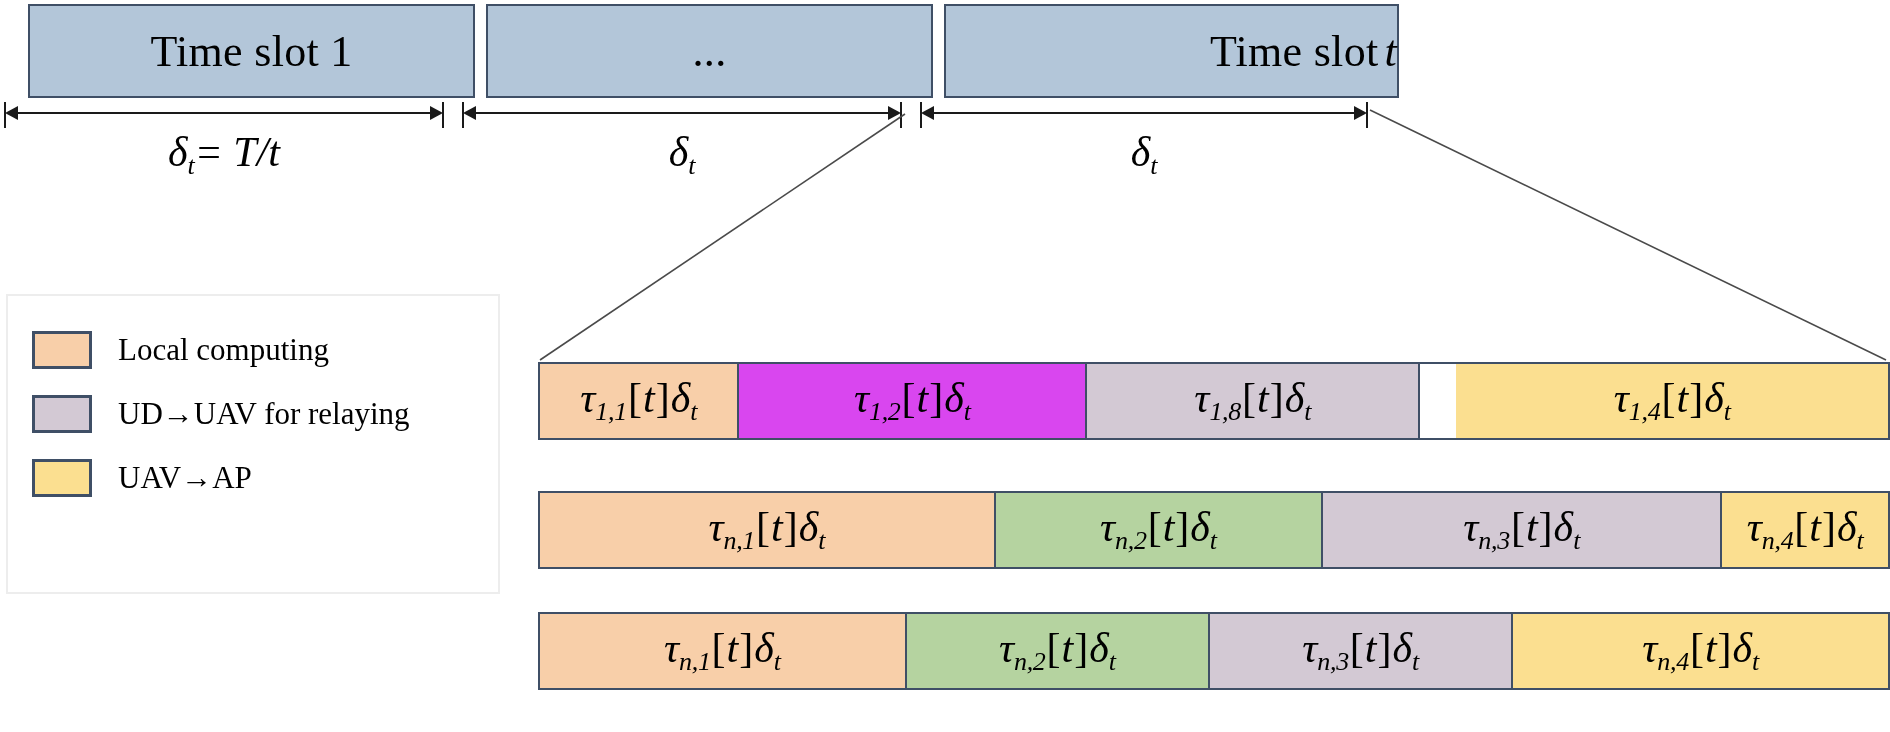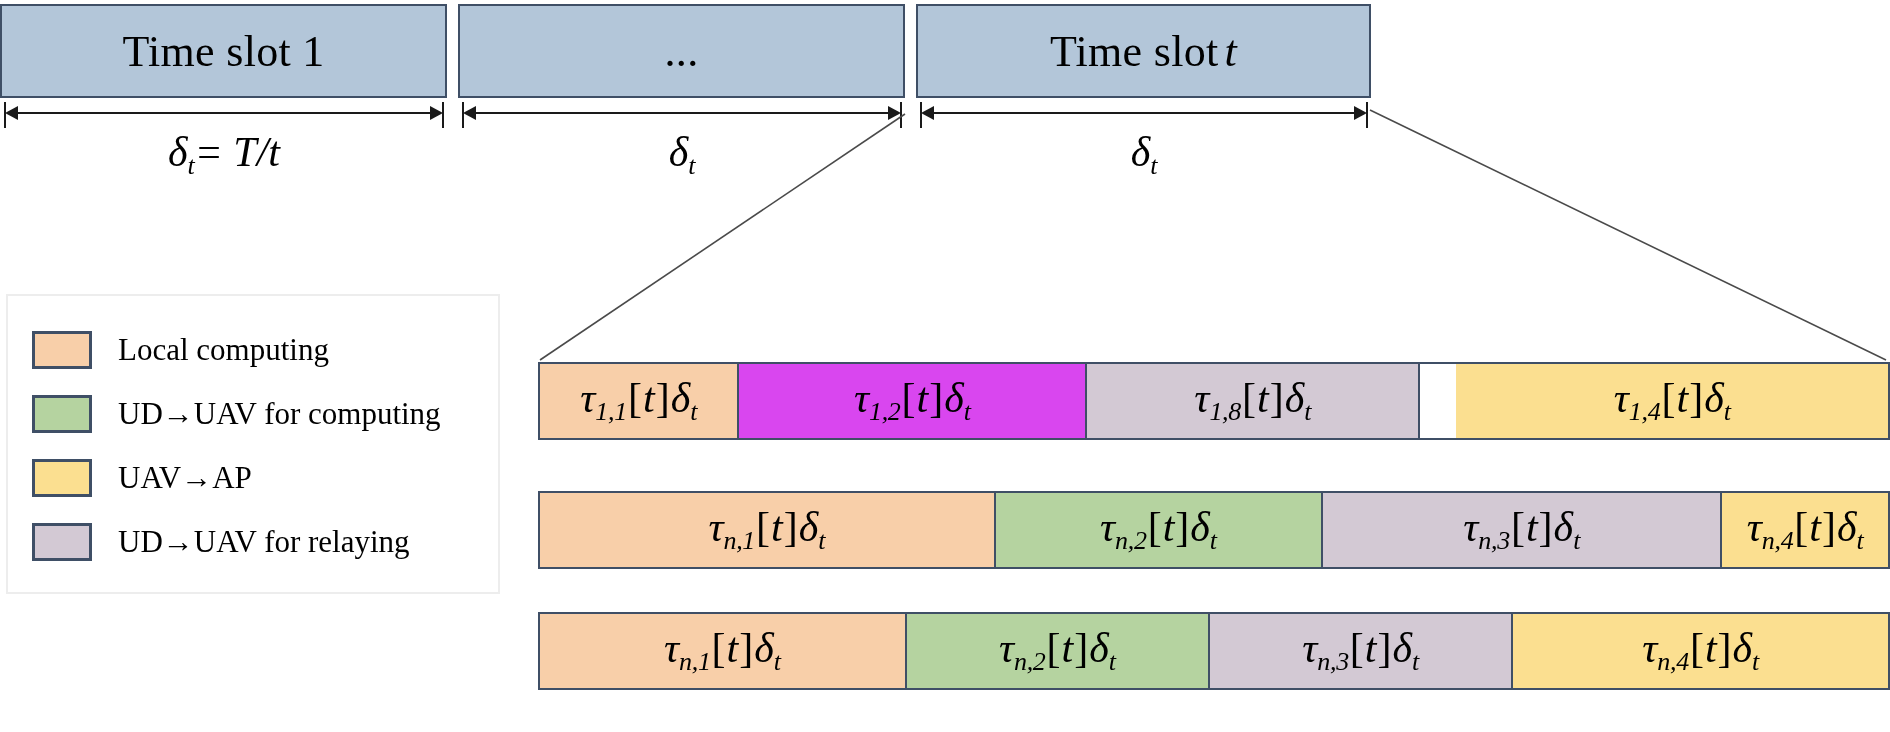--- a/index.html
+++ b/index.html
@@ -16,35 +16,36 @@
   }
 
   
   .timeline {
     position: absolute;
     left: 0;
     top: 4px;
     width: 1570px;
     height: 94px;
     display: flex;
+    padding-left: 28px;
   }
   .slot {
     background: #b3c6d9;
     border: 2px solid #3f4f66;
     box-sizing: border-box;
     display: flex;
     align-items: center;
     justify-content: center;
     font-size: 44px;
     color: #000;
     letter-spacing: 0.3px;
   }
   .slot-1 { width: 447px; }
   .slot-mid { width: 447px; margin-left: 11px; }
-  .slot-t { width: 455px; margin-left: 11px; }
+  .slot-t { width: 455px; margin-left: 11px; justify-content: flex-end; }
   .slot em { font-style: italic; padding-left: 6px; }
 
   
   .dim {
     position: absolute;
     height: 30px;
   }
   .dim .bar {
     position: absolute;
     top: 14px;
@@ -213,31 +214,27 @@
   <line x1="905" y1="114" x2="540" y2="360" stroke="#4a4a4a" stroke-width="1.6"></line>
   <line x1="1370" y1="110" x2="1886" y2="360" stroke="#4a4a4a" stroke-width="1.6"></line>
 </svg>
 
 <div class="legend">
   <div class="legend-row">
     <span class="swatch" style="background:#f8cfa9"></span>
     <span class="legend-text">Local computing</span>
   </div>
   <div class="legend-row">
-    <span class="swatch" style="background:#b5d3a0"></span>
-    <span class="legend-text">UD→UAV for computing</span>
+    <span class="swatch" style="background:#d3c9d4"></span>
+    <span class="legend-text">UD→UAV for relaying</span>
   </div>
   <div class="legend-row">
     <span class="swatch" style="background:#fbdf90"></span>
     <span class="legend-text">UAV→AP</span>
   </div>
-  <div class="legend-row">
-    <span class="swatch" style="background:#d3c9d4"></span>
-    <span class="legend-text">UD→UAV for relaying</span>
-  </div>
 </div>
 
 <div class="alloc-row alloc-row-1">
     <div class="seg" style="background: rgb(248, 207, 169); width: 15.2%;">
       <span class="mth"><i>τ</i><span class="sub">1,1</span><span class="brk">[</span><i>t</i><span class="brk">]</span><i>δ</i><span class="sub">t</span></span>
     </div>
     <div class="seg" style="background: #d946ef; width: 26.5%;">
       <span class="mth"><i>τ</i><span class="sub">1,2</span><span class="brk">[</span><i>t</i><span class="brk">]</span><i>δ</i><span class="sub">t</span></span>
     </div>
     <div class="seg" style="background: rgb(211, 201, 212); width: 25.4%;">

